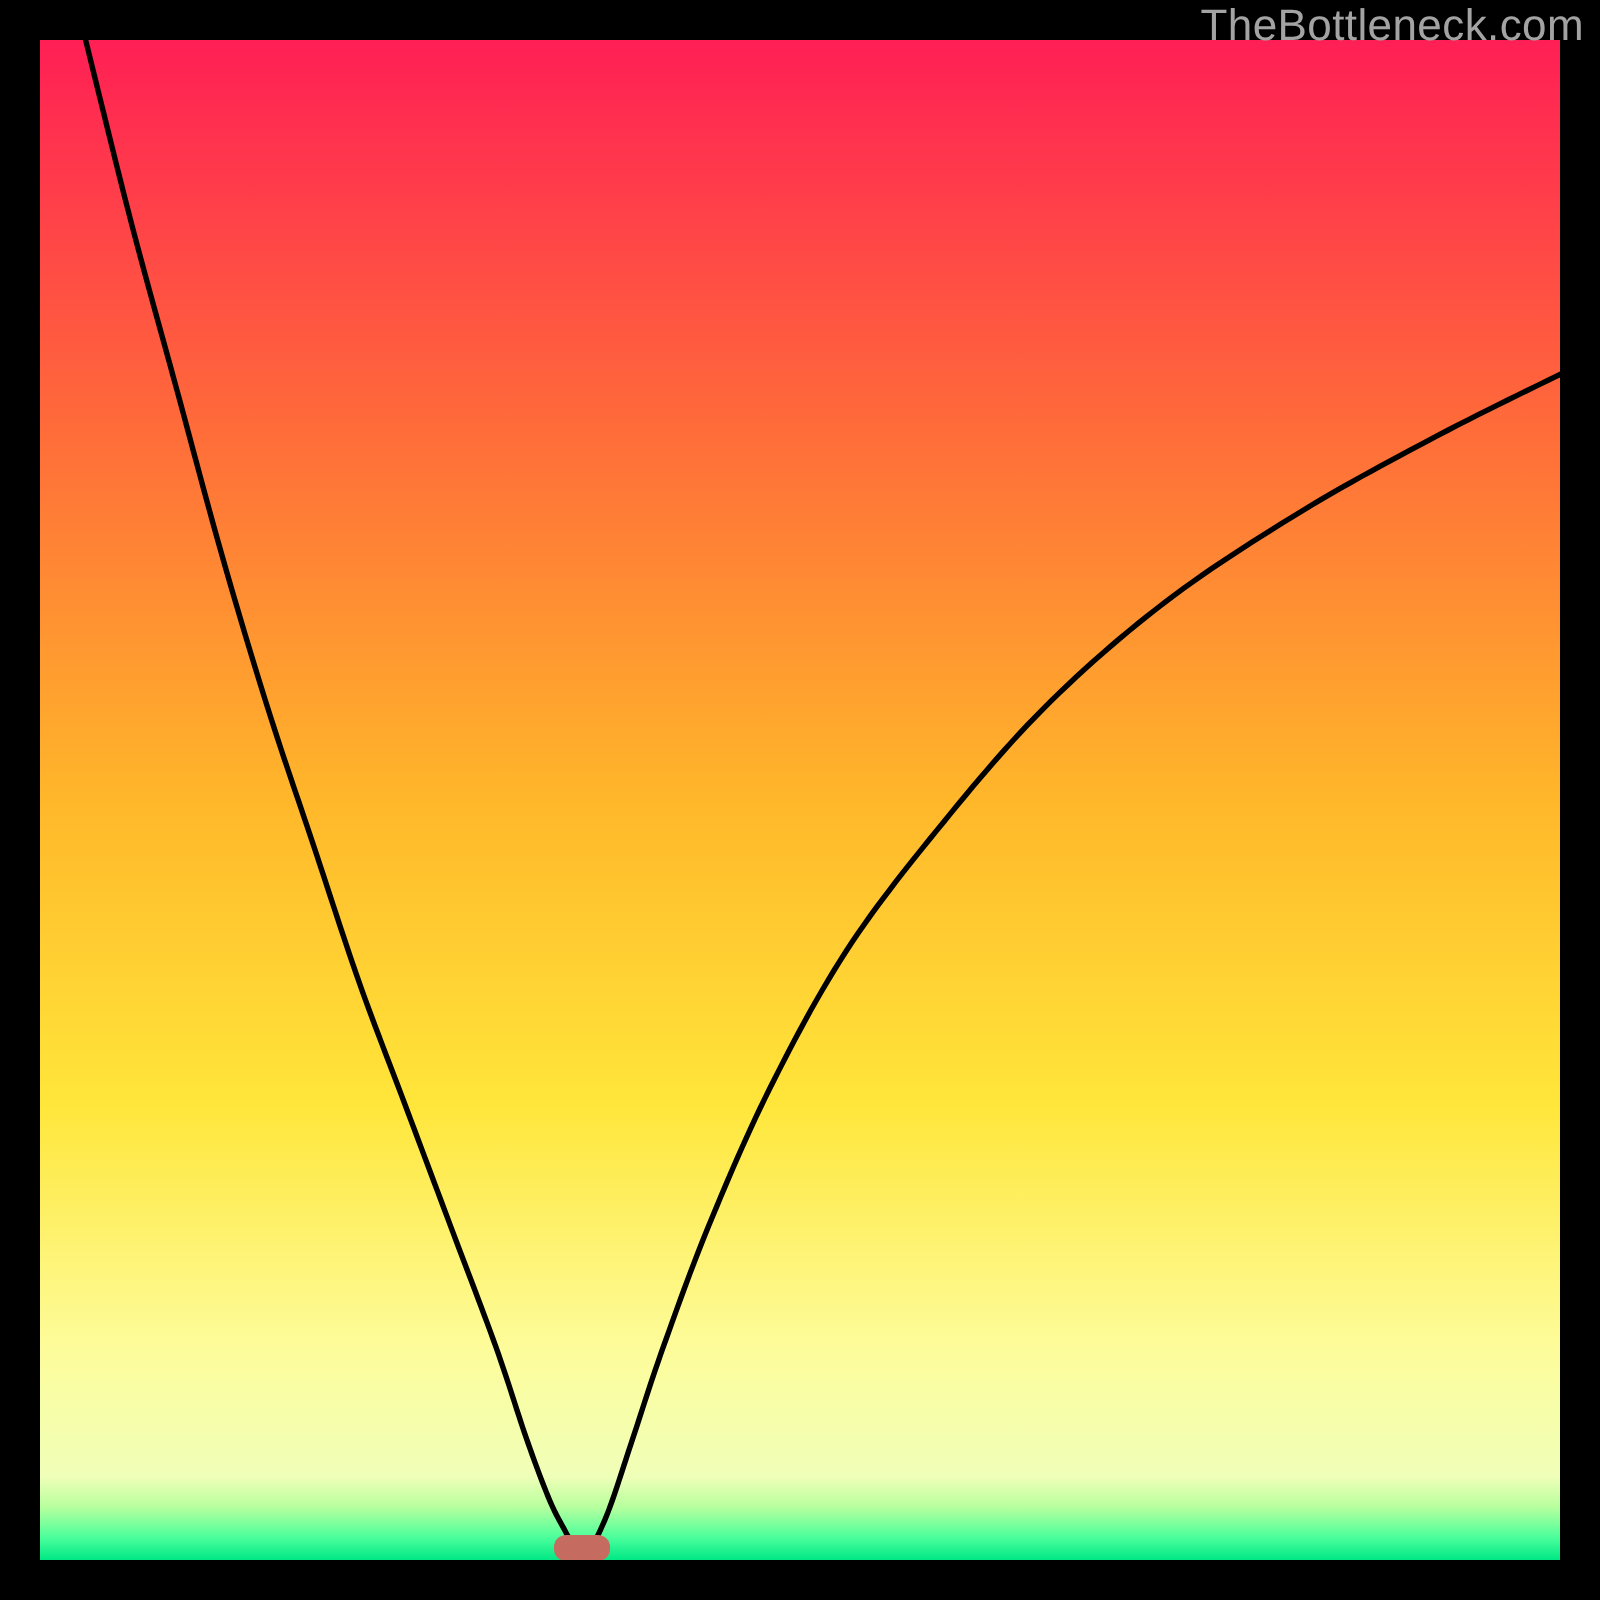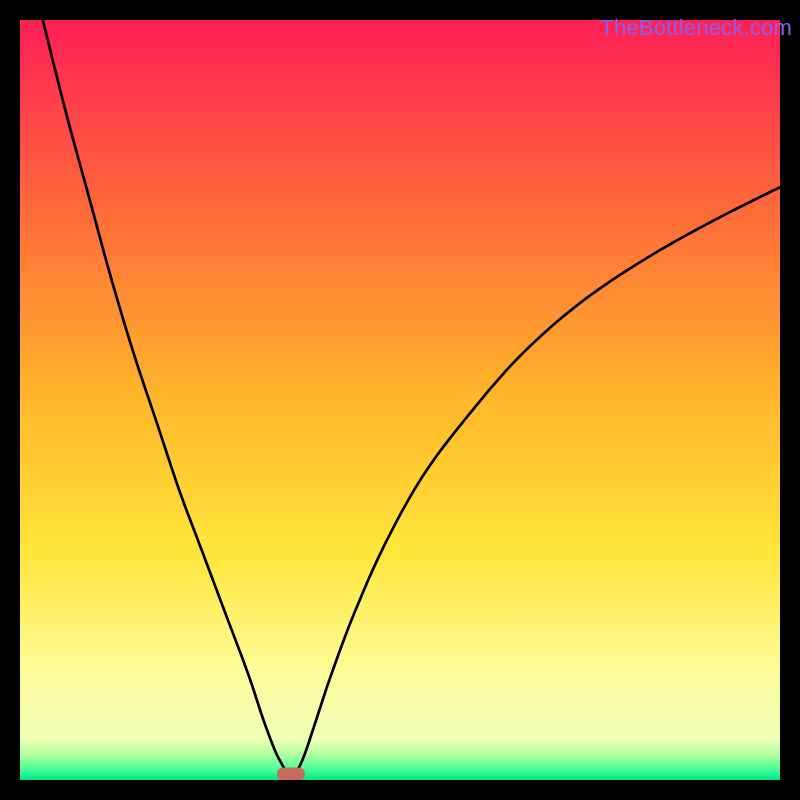--- a/index.html
+++ b/index.html
@@ -21,23 +21,23 @@
   }
   .gradient {
     position: absolute;
     left: 0;
     top: 0;
     width: 760px;
     height: 760px;
   }
   .watermark {
     position: absolute;
-    top: 15px;
+    top: 0;
     right: 8px;
-    color: #8b5cf6;
+    color: #a3a3a3;
     font-size: 22px;
     font-weight: 500;
     letter-spacing: 0.2px;
     z-index: 5;
   }
   svg.curve {
     position: absolute;
     left: 0;
     top: 0;
     width: 760px;

